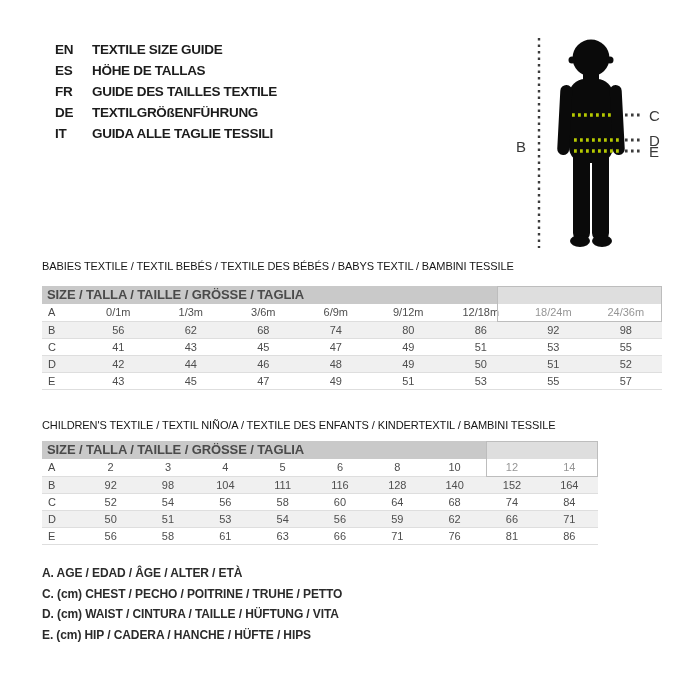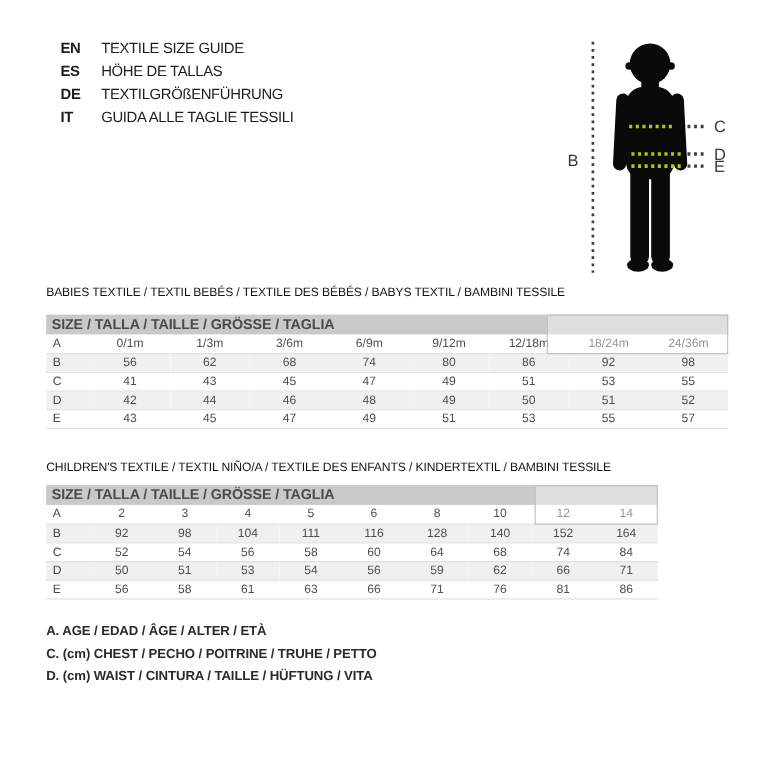--- a/index.html
+++ b/index.html
@@ -3,23 +3,23 @@
 <meta charset="utf-8">
 <title>Textile Size Guide</title>
 <style>
   *{margin:0;padding:0;box-sizing:border-box}
   html,body{background:#fff}
   .canvas{position:relative;width:700px;height:700px;background:#ffffff;overflow:hidden;
           font-family:"Liberation Sans","DejaVu Sans",sans-serif;color:#1c1c1c}
 
   
   .langs{position:absolute;left:55px;top:36px}
-  .lang-row{display:flex;height:21px;align-items:flex-start}
+  .lang-row{display:flex;height:21px;align-items:flex-end}
   .lang-code{width:37px;font-weight:bold;font-size:13.5px;letter-spacing:-0.3px;color:#1c1c1c}
-  .lang-title{font-weight:normal;font-size:13.5px;letter-spacing:-0.3px;color:#1c1c1c;white-space:nowrap}
+  .lang-title{font-weight:bold;font-size:13.5px;letter-spacing:-0.3px;color:#1c1c1c;white-space:nowrap}
 
   
   .figure-area{position:absolute;left:510px;top:25px;width:190px;height:230px}
   .fig-label{position:absolute;font-size:15px;color:#3a3a3a}
 
   
   .sec-title{position:absolute;left:42px;font-size:11px;font-weight:normal;color:#161616;
              letter-spacing:-0.1px;white-space:nowrap}
   #babies-title{top:260px}
   #children-title{top:419px}
@@ -53,20 +53,24 @@
   <div class="langs">
     <div class="lang-row">
       <span class="lang-code">EN</span>
       <span class="lang-title">TEXTILE SIZE GUIDE</span>
     </div>
     <div class="lang-row">
       <span class="lang-code">ES</span>
       <span class="lang-title">HÖHE DE TALLAS</span>
     </div>
     <div class="lang-row">
+      <span class="lang-code">FR</span>
+      <span class="lang-title">GUIDE DES TAILLES TEXTILE</span>
+    </div>
+    <div class="lang-row">
       <span class="lang-code">DE</span>
       <span class="lang-title">TEXTILGRÖßENFÜHRUNG</span>
     </div>
     <div class="lang-row">
       <span class="lang-code">IT</span>
       <span class="lang-title">GUIDA ALLE TAGLIE TESSILI</span>
     </div>
   </div>
 
   <div class="figure-area">
@@ -258,15 +262,16 @@
         </tr>
       </tbody>
     </table>
     <div class="sel-box" id="children-selbox"></div>
   </div>
 
   <div class="legend">
     <div class="legend-line">A. AGE / EDAD / ÂGE / ALTER / ETÀ</div>
     <div class="legend-line">C. (cm) CHEST / PECHO / POITRINE / TRUHE / PETTO</div>
     <div class="legend-line">D. (cm) WAIST / CINTURA / TAILLE / HÜFTUNG / VITA</div>
+    <div class="legend-line">E. (cm) HIP / CADERA / HANCHE / HÜFTE / HIPS</div>
   </div>
 
 </div>
 
 </body></html>

